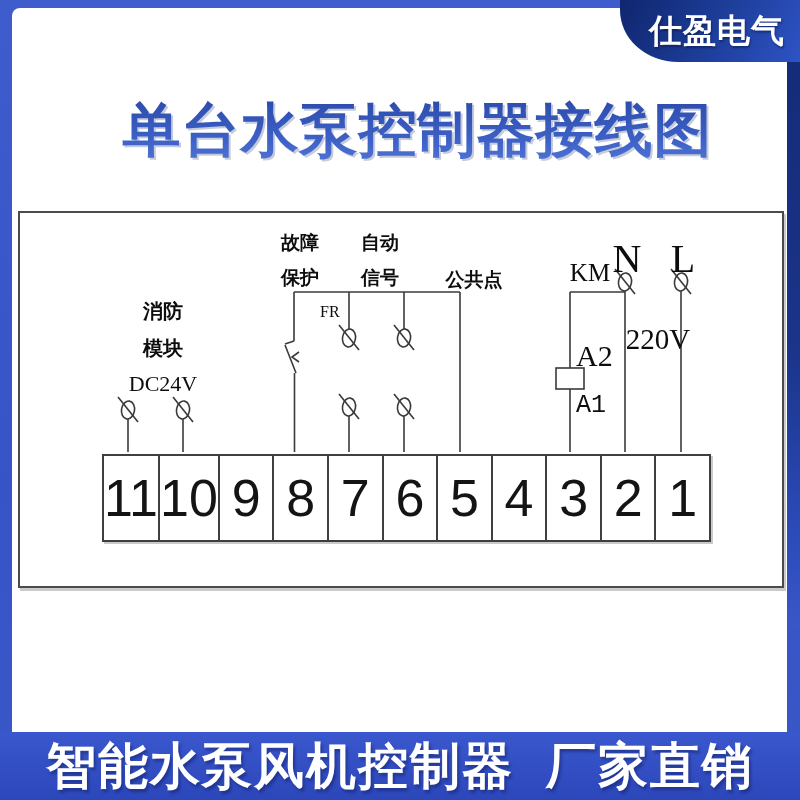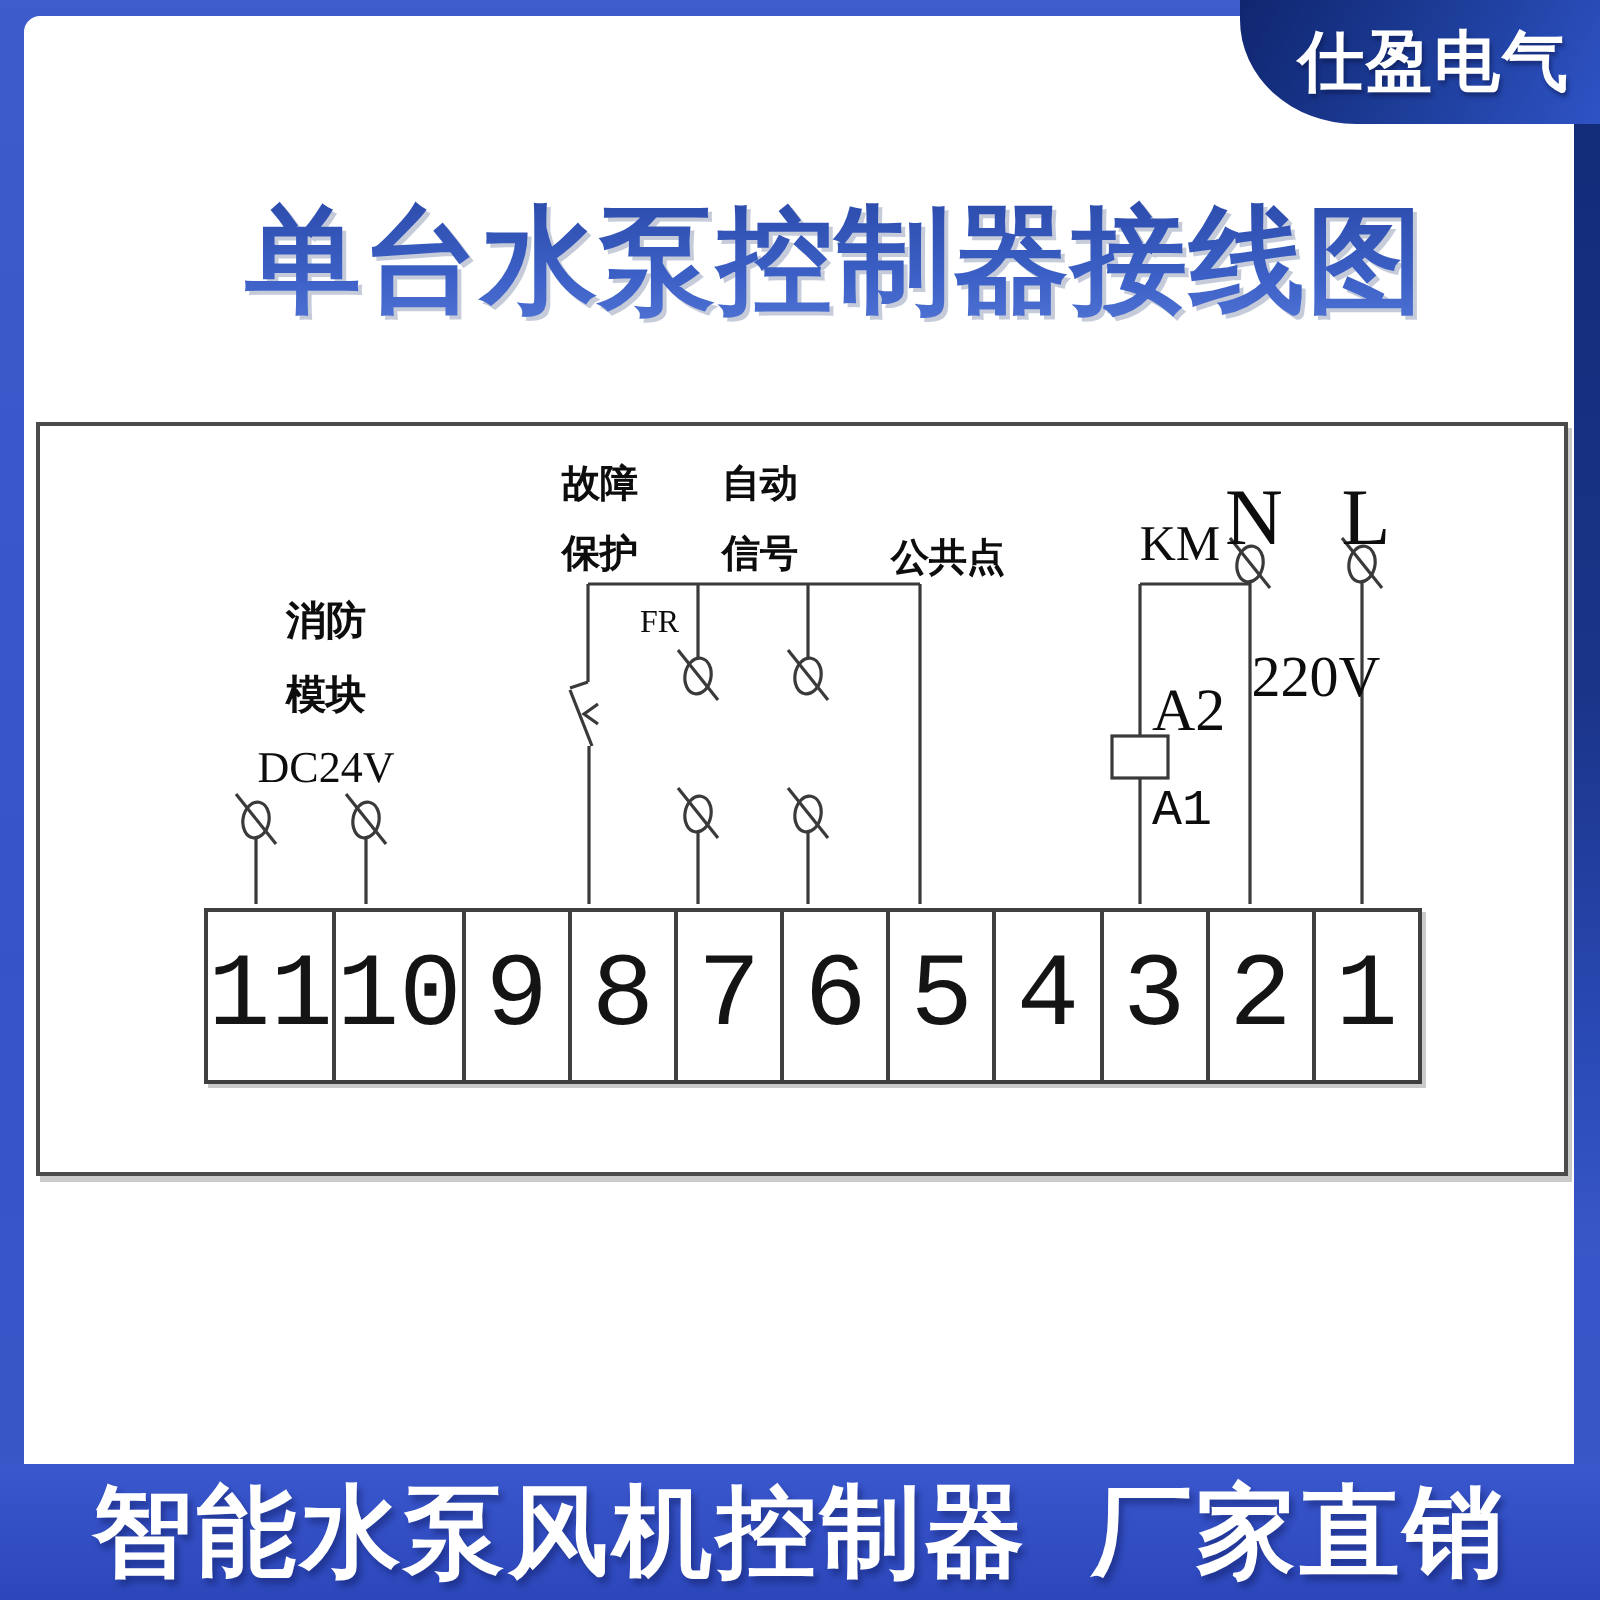--- a/index.html
+++ b/index.html
@@ -56,21 +56,21 @@
   .ctr{transform:translateX(-50%);}
   
   .strip{
     position:absolute;left:82px;top:241px;width:609px;height:88px;
     border:2px solid #3f3f3f;box-sizing:border-box;background:#fff;
     display:flex;box-shadow:2px 2px 0 rgba(150,150,150,.5);
   }
   .cell{
     flex:1;display:flex;align-items:center;justify-content:center;
     border-left:2px solid #3f3f3f;
-    font-family:Liberation Mono, monospace;
+    font-family:Liberation Sans, sans-serif;
     font-size:52px;color:#141414;
   }
   .cell:first-child{border-left:none;}
   
   .footer{
     position:absolute;left:0;right:0;bottom:0;height:68px;
     background:linear-gradient(180deg,#3a57cd 0%,#2c47ba 100%);
     display:flex;align-items:center;justify-content:center;
   }
   .footer span{

